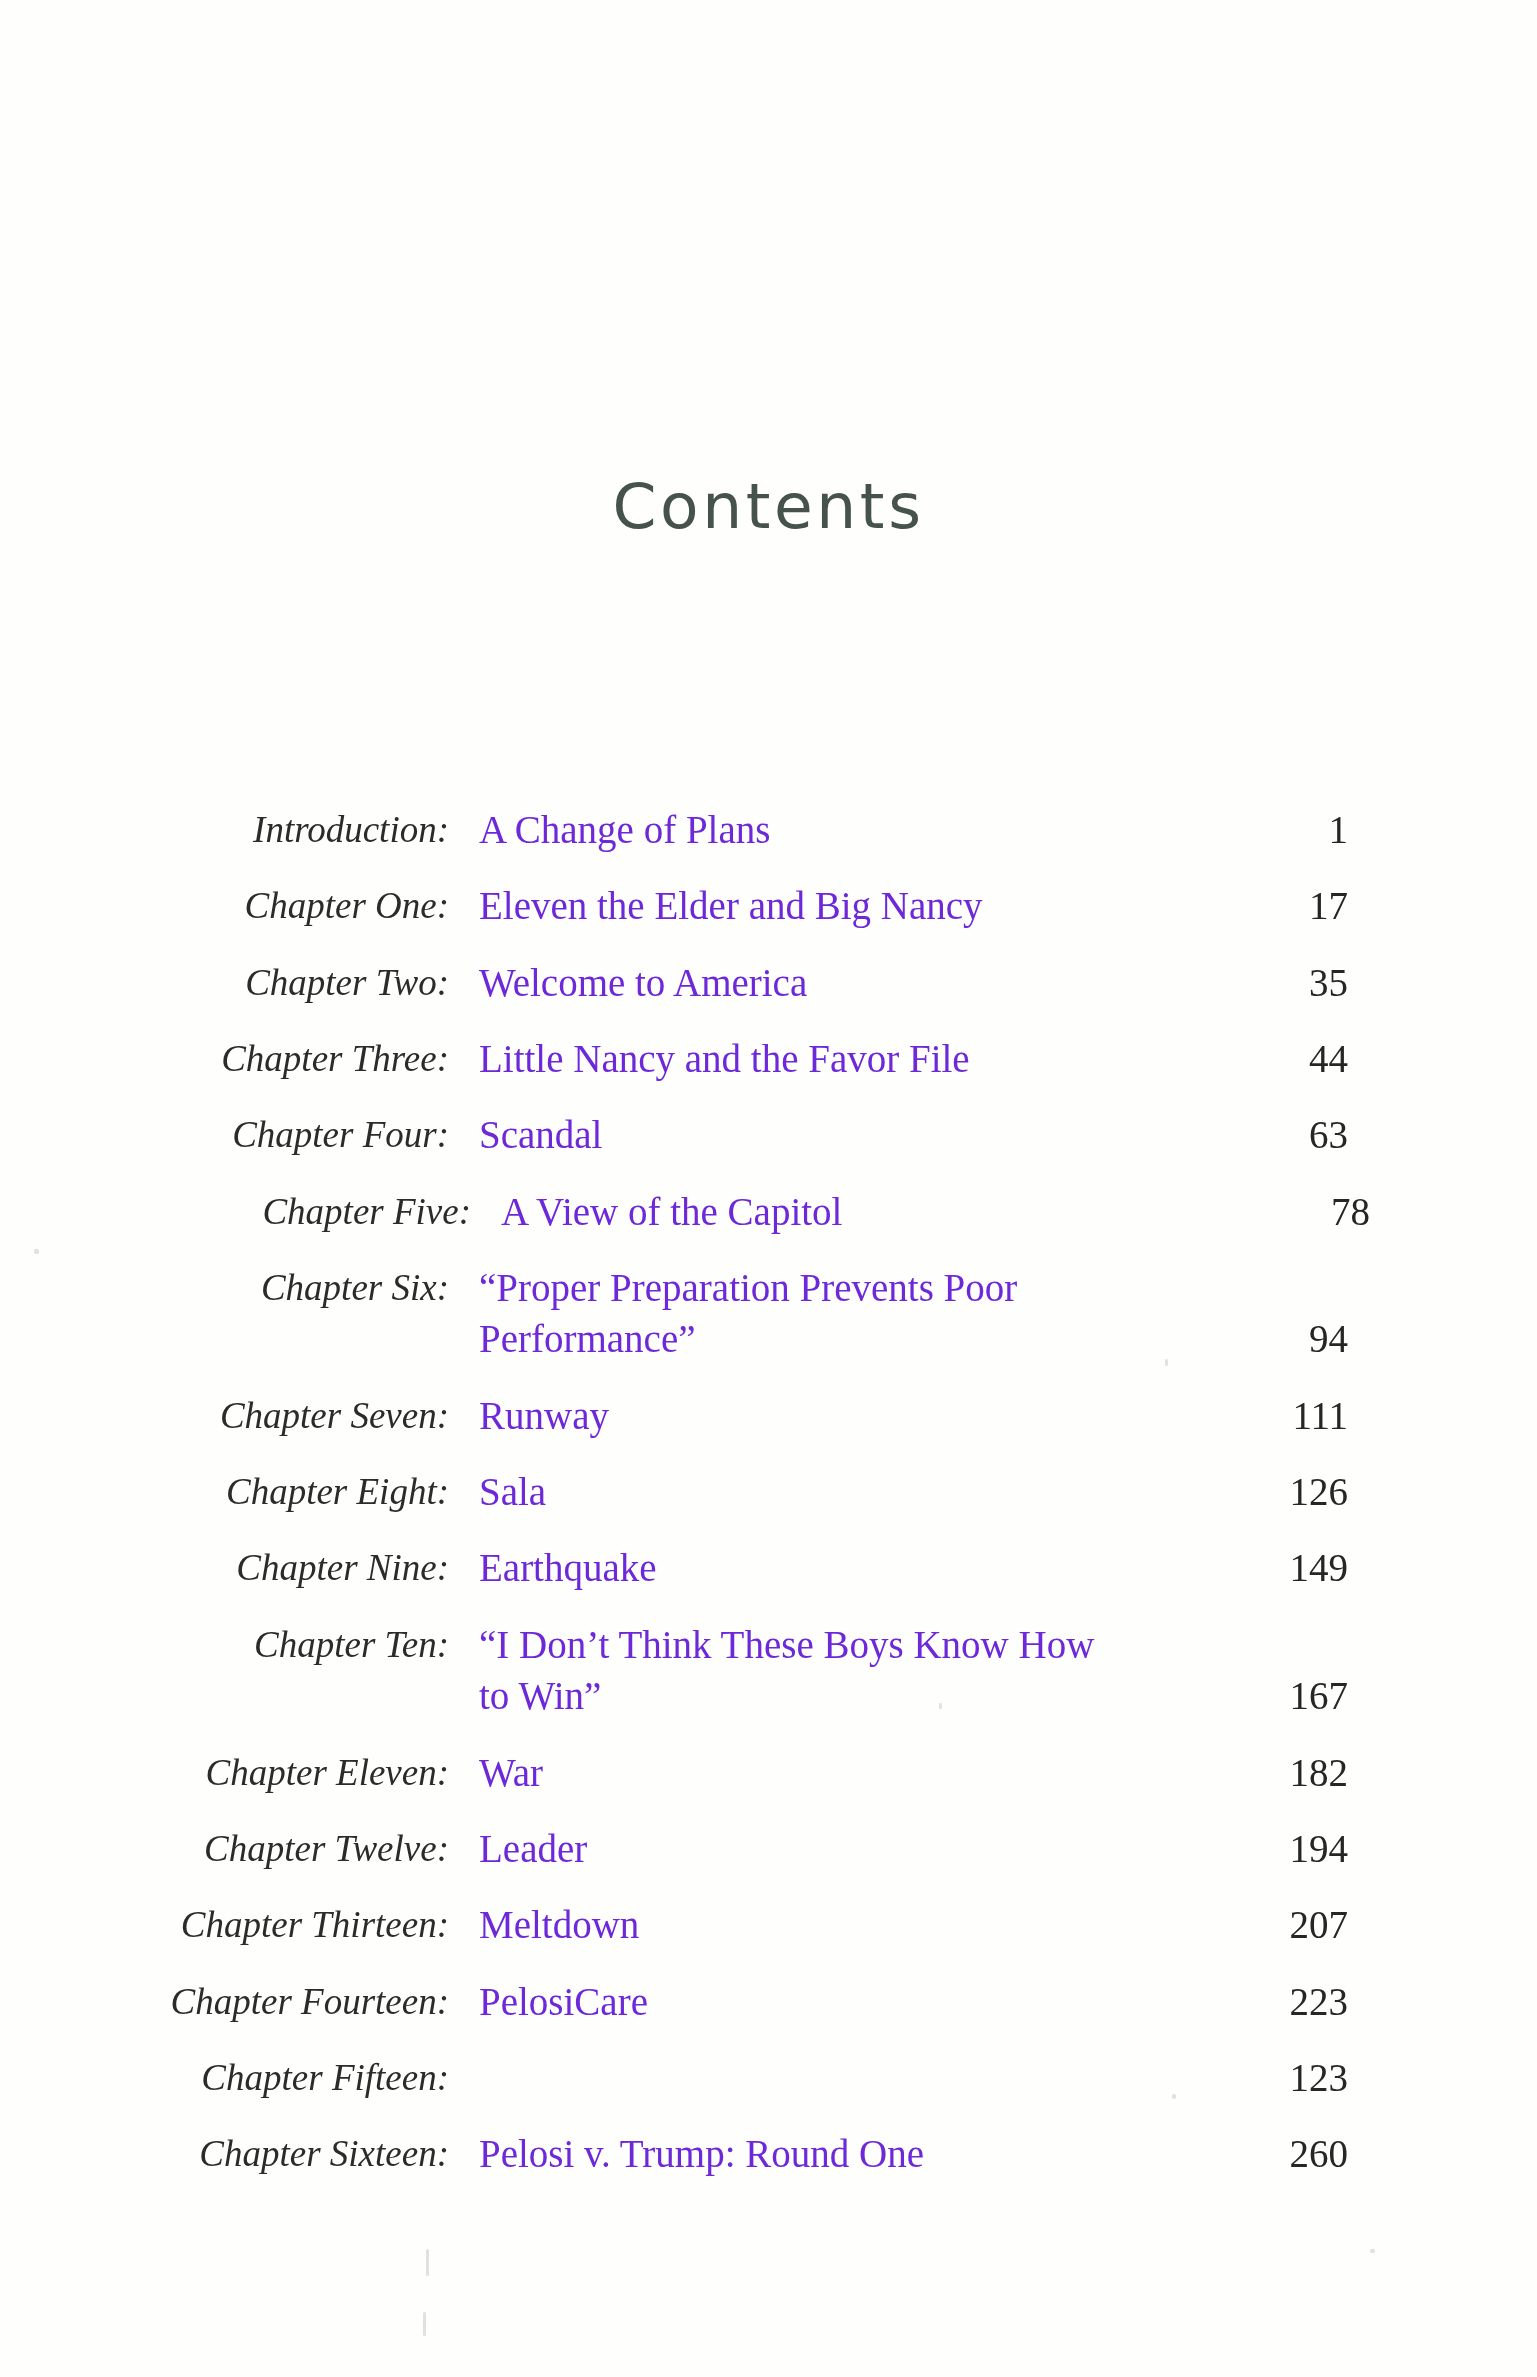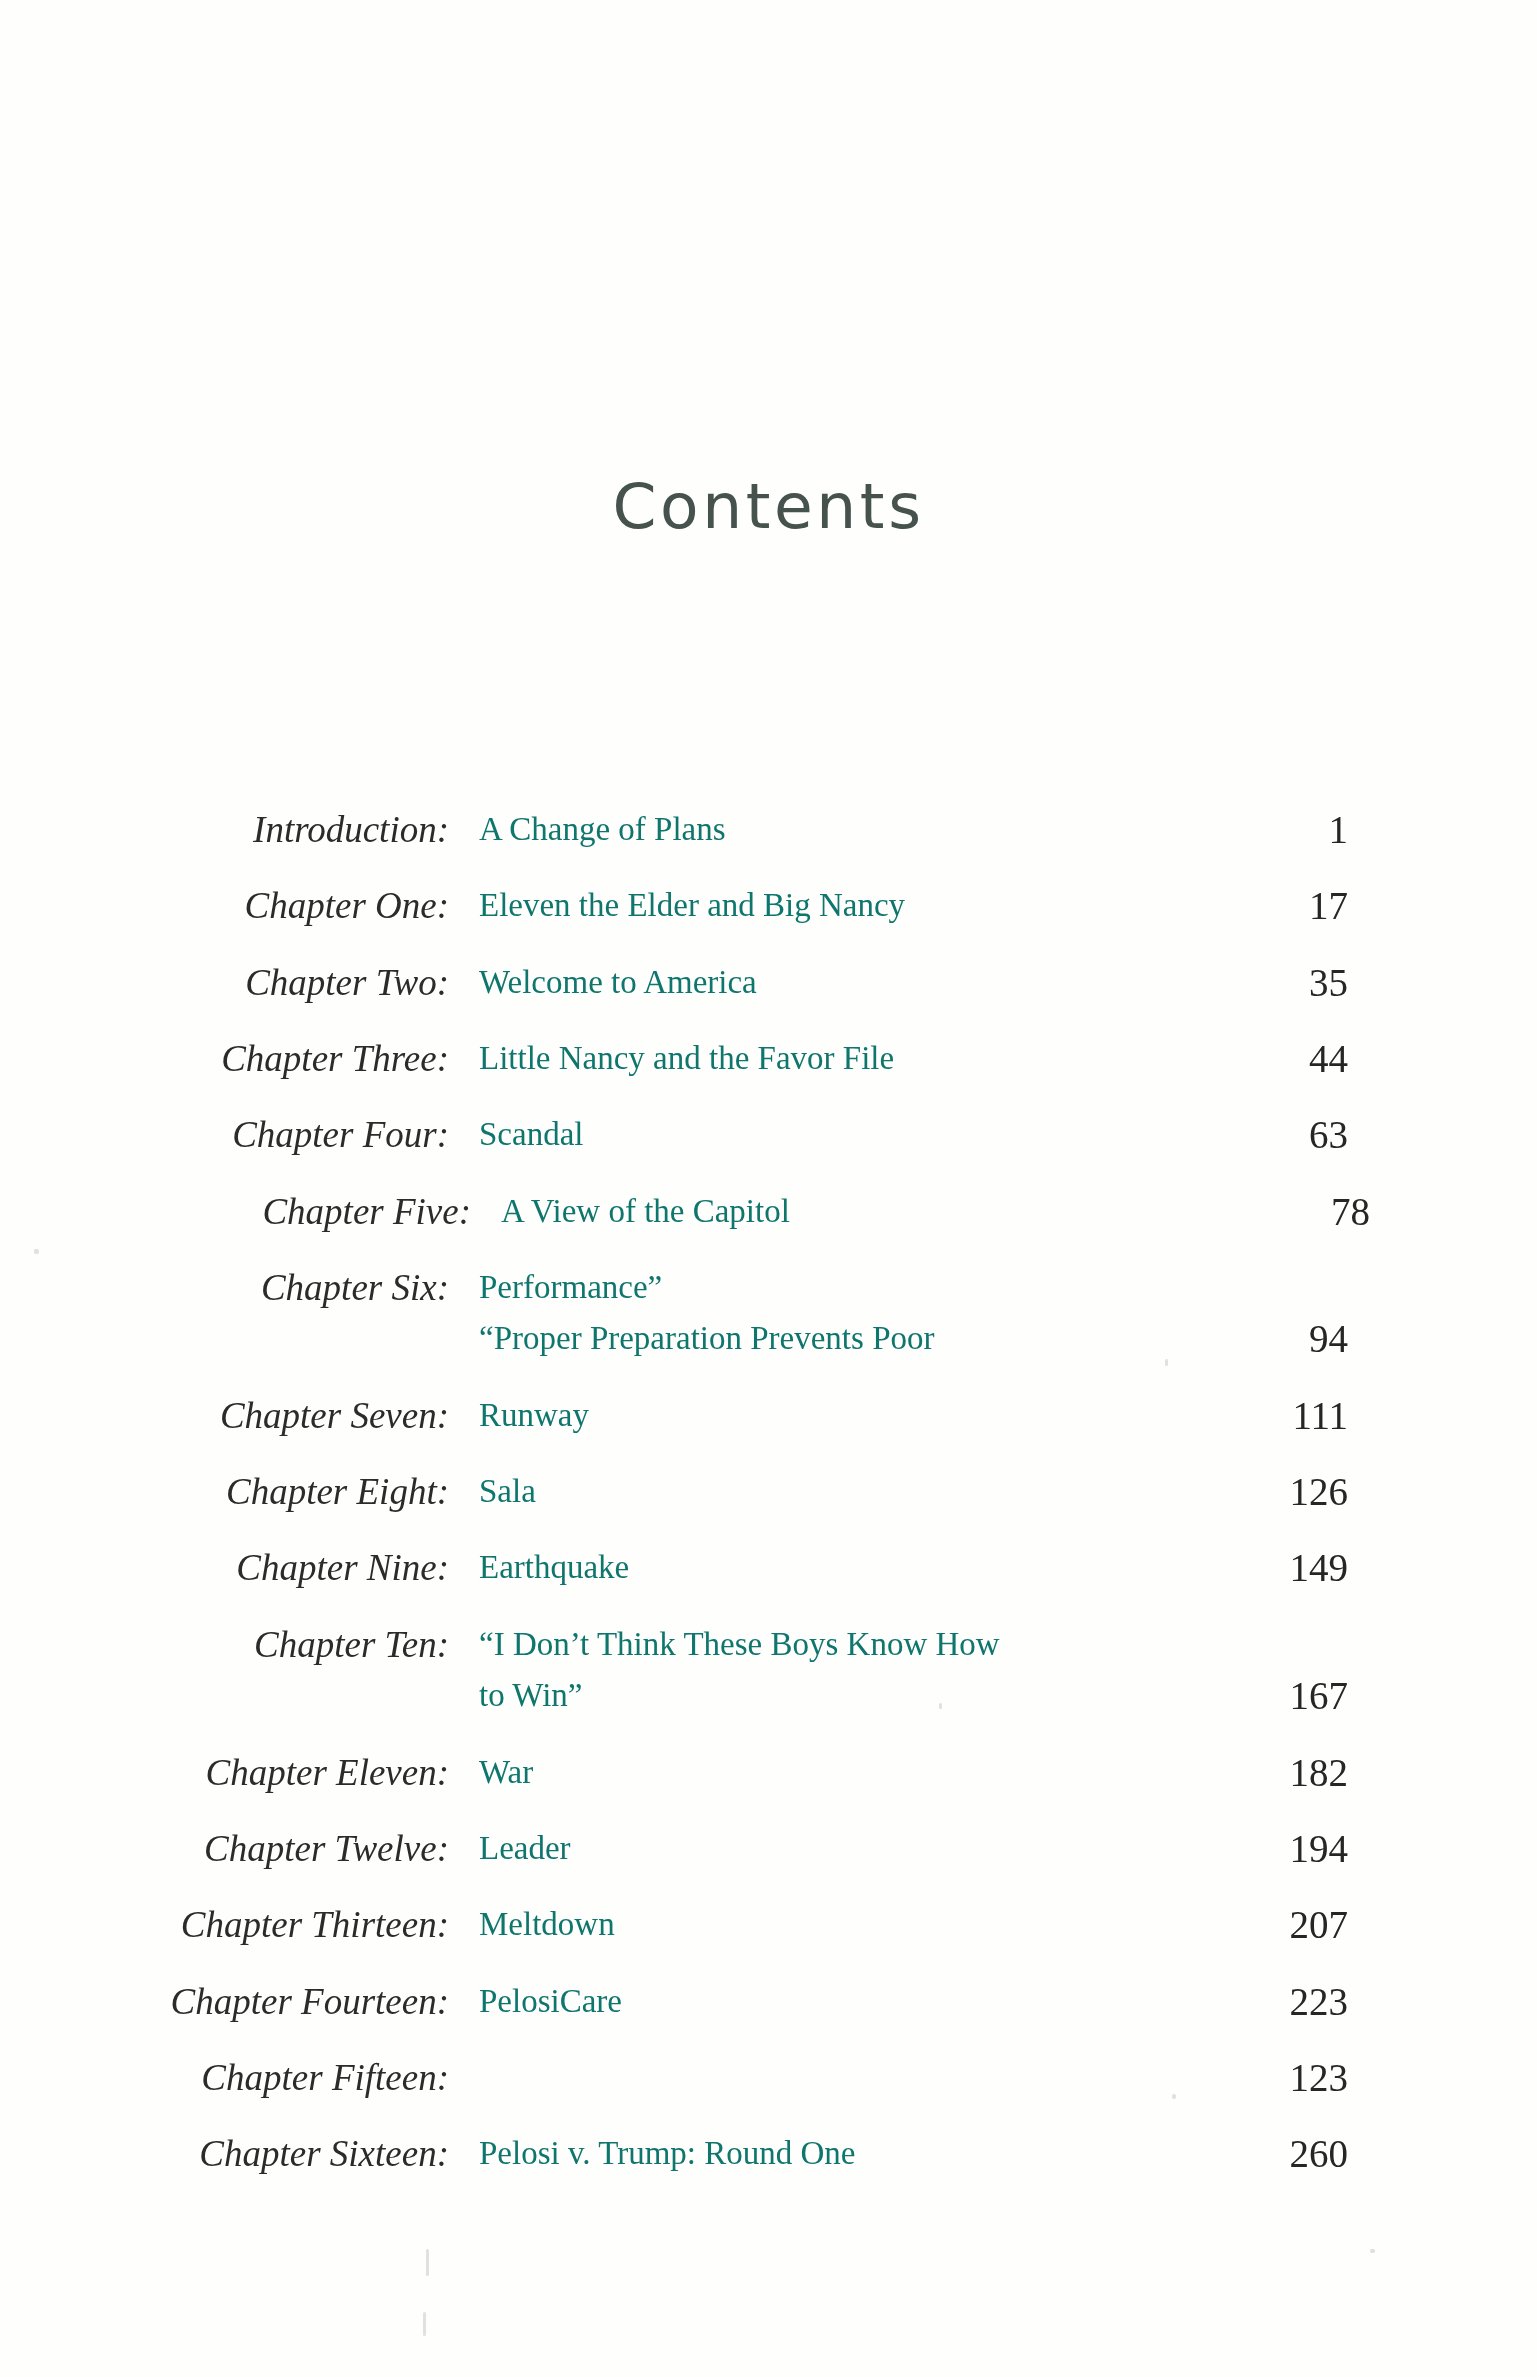--- a/index.html
+++ b/index.html
@@ -22,22 +22,22 @@
   .row { position: absolute; left: 0; width: 1537px; height: 51px; }
   .label {
     position: absolute; right: calc(1537px - 449px); top: 0;
     font-family: "Liberation Serif", "DejaVu Serif", serif;
     font-style: italic; font-size: 37px; line-height: 51px;
     color: #2b2b2b; white-space: nowrap; text-align: right;
   }
   .title {
     position: absolute; left: 479px; top: 0;
     font-family: "Liberation Serif", "DejaVu Serif", serif;
-    font-size: 33px; line-height: 51px;
-    color: #0f766e; white-space: nowrap;
+    font-size: 39px; line-height: 51px;
+    color: #6d28d9; white-space: nowrap;
   }
   .title .line { display: block; height: 51px; }
   .pageno {
     position: absolute; right: calc(1537px - 1348px); top: 0;
     font-family: "Liberation Serif", "DejaVu Serif", serif;
     font-size: 39px; line-height: 51px;
     color: #262626; white-space: nowrap; text-align: right;
   }
   .speck { position: absolute; background: #c9c9c9; border-radius: 1.8px; opacity: .55; }
 </style>
@@ -85,22 +85,22 @@
       <div class="row" style="top: 1186px; margin-left: 22px;">
         <span class="label">Chapter Five:</span>
         <span class="title">
           <span class="line">A View of the Capitol</span>
         </span>
         <span class="pageno" style="top: 0px;">78</span>
       </div>
       <div class="row" style="top: 1262px;">
         <span class="label">Chapter Six:</span>
         <span class="title">
+          <span class="line">“Proper Preparation Prevents Poor</span>
           <span class="line">Performance”</span>
-          <span class="line">“Proper Preparation Prevents Poor</span>
         </span>
         <span class="pageno" style="top: 51px; margin-left: 8px;">94</span>
       </div>
       <div class="row" style="top: 1390px;">
         <span class="label">Chapter Seven:</span>
         <span class="title">
           <span class="line">Runway</span>
         </span>
         <span class="pageno" style="top: 0px;">111</span>
       </div>

